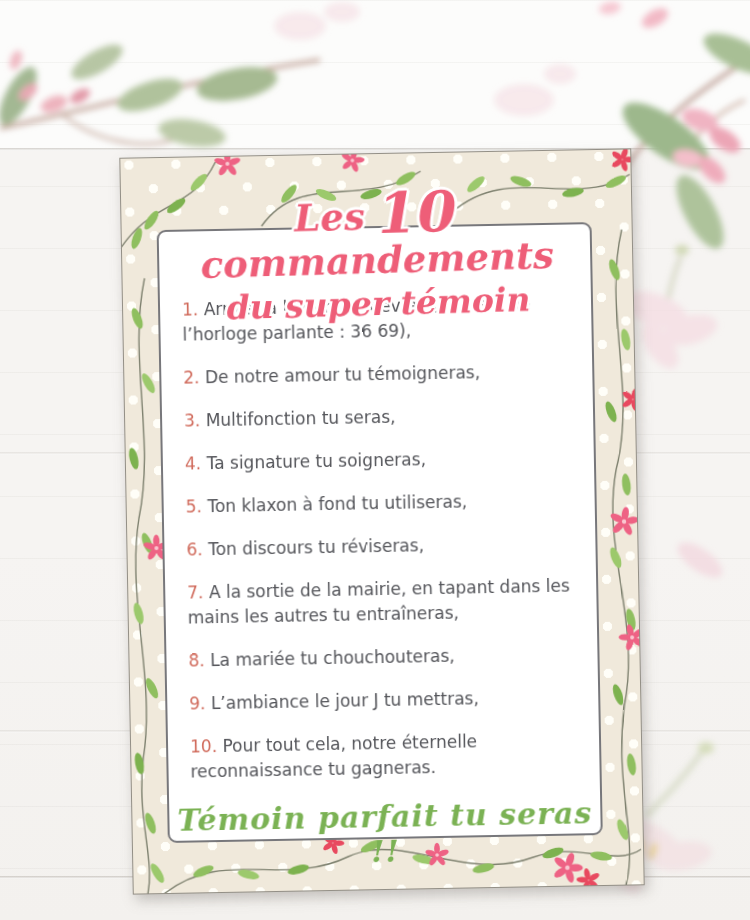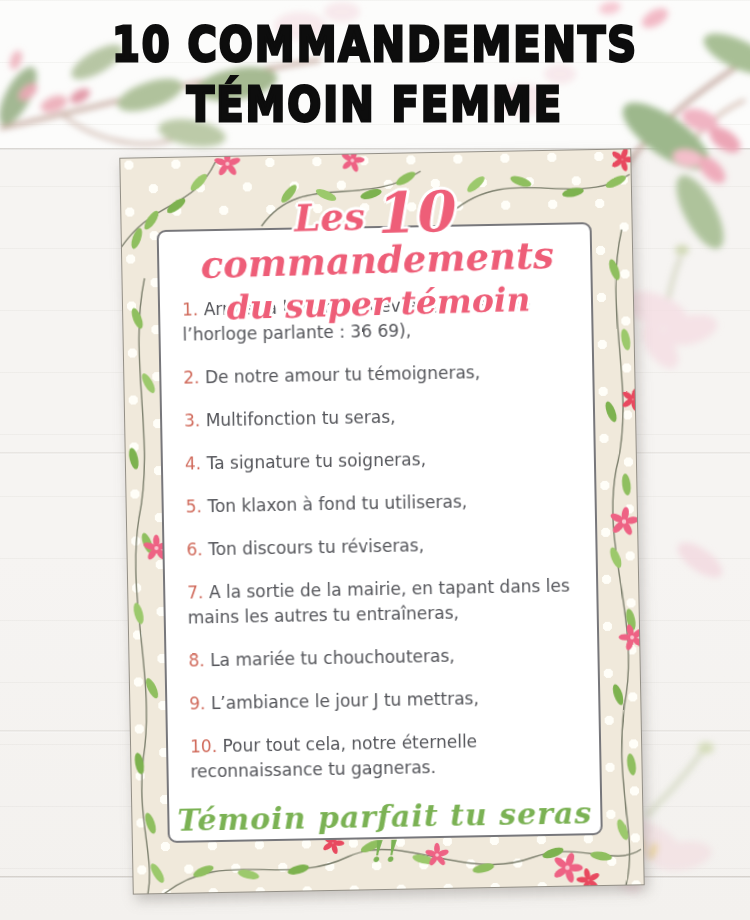--- a/index.html
+++ b/index.html
@@ -134,24 +134,20 @@
           <ellipse cx="624" cy="870" rx="26" ry="13" transform="rotate(60 624 870)"></ellipse>
         </g>
         <g fill="#e9c96e" opacity="0.85">
           <ellipse cx="640" cy="846" rx="4" ry="9"></ellipse>
           <ellipse cx="653" cy="851" rx="4" ry="9" transform="rotate(20 653 851)"></ellipse>
         </g>
       </g>
     </g>
   </svg>
 
-  <header class="main-title">
-    <div class="t-line">10 COMMANDEMENTS</div>
-    <div class="t-line">TÉMOIN FEMME</div>
-  </header>
 
   <div class="card">
 
     <svg class="vines" width="510" height="735" viewBox="0 0 510 735" aria-hidden="true">
       <defs>
         <ellipse id="lf" rx="11" ry="4.2"></ellipse>
         <g id="flw">
           <g fill="#ee6284">
             <ellipse transform="rotate(0) translate(0,-7)" rx="3.2" ry="6.5"></ellipse>
             <ellipse transform="rotate(72) translate(0,-7)" rx="3.2" ry="6.5"></ellipse>

